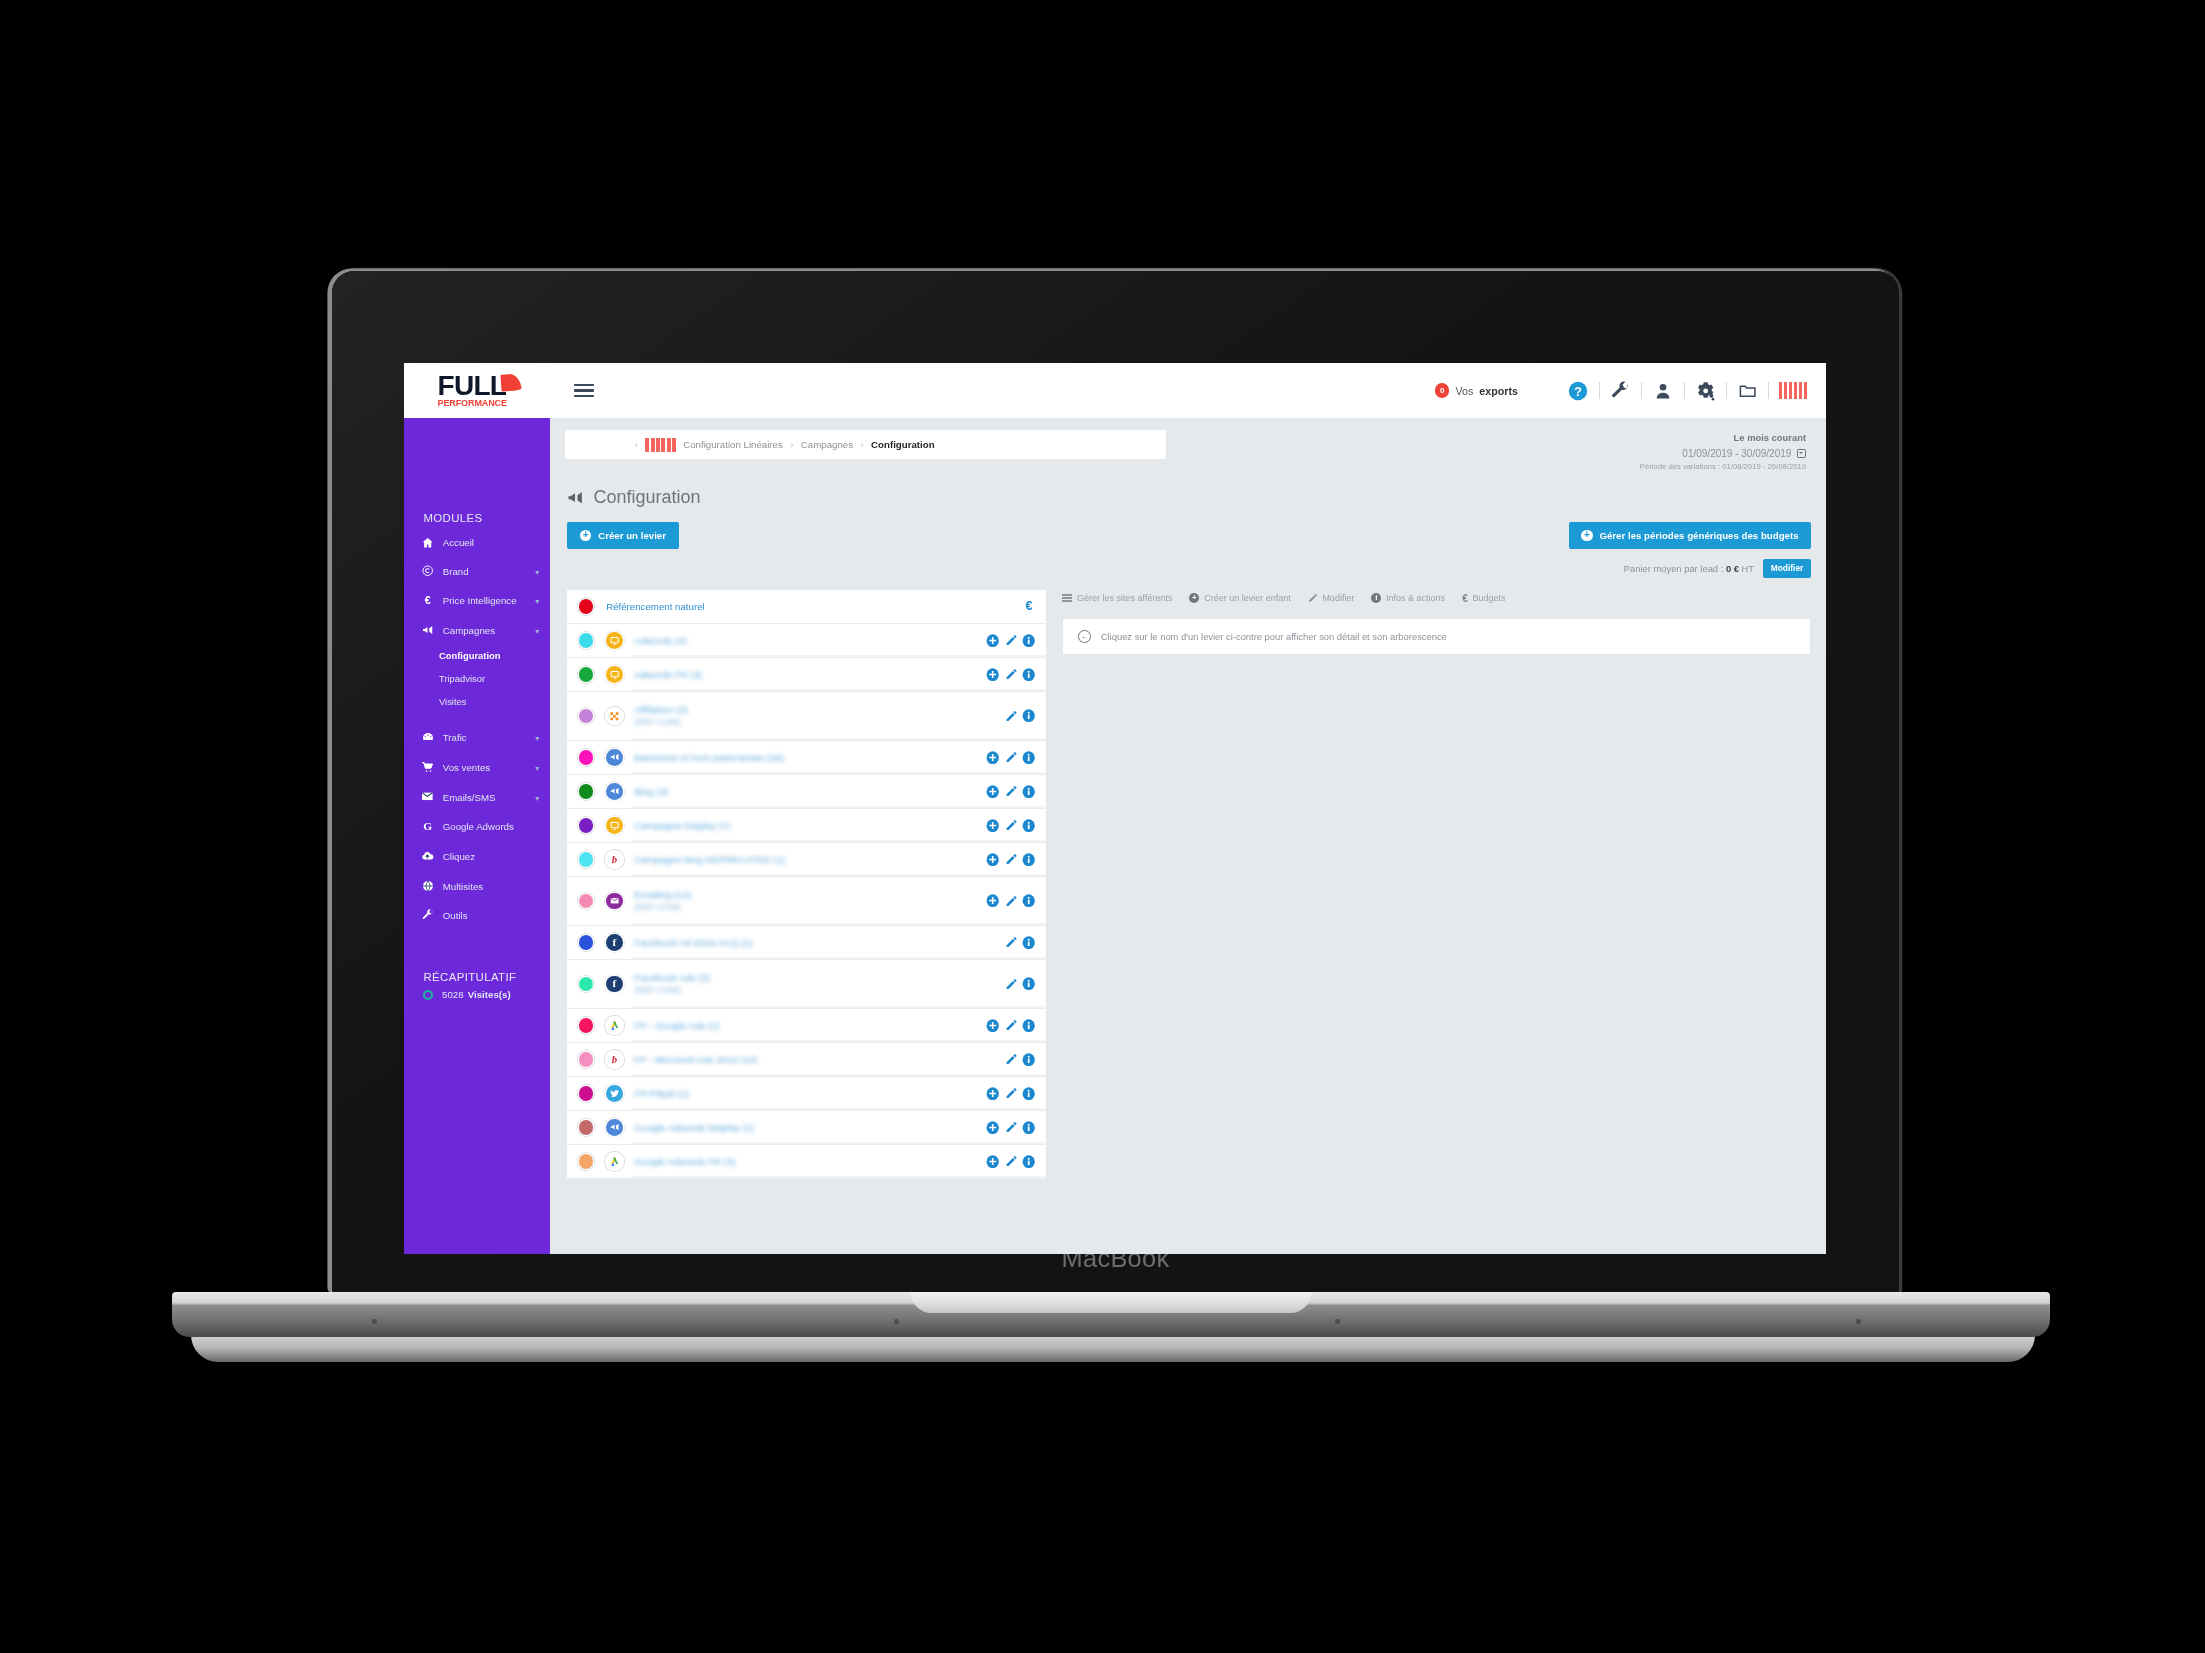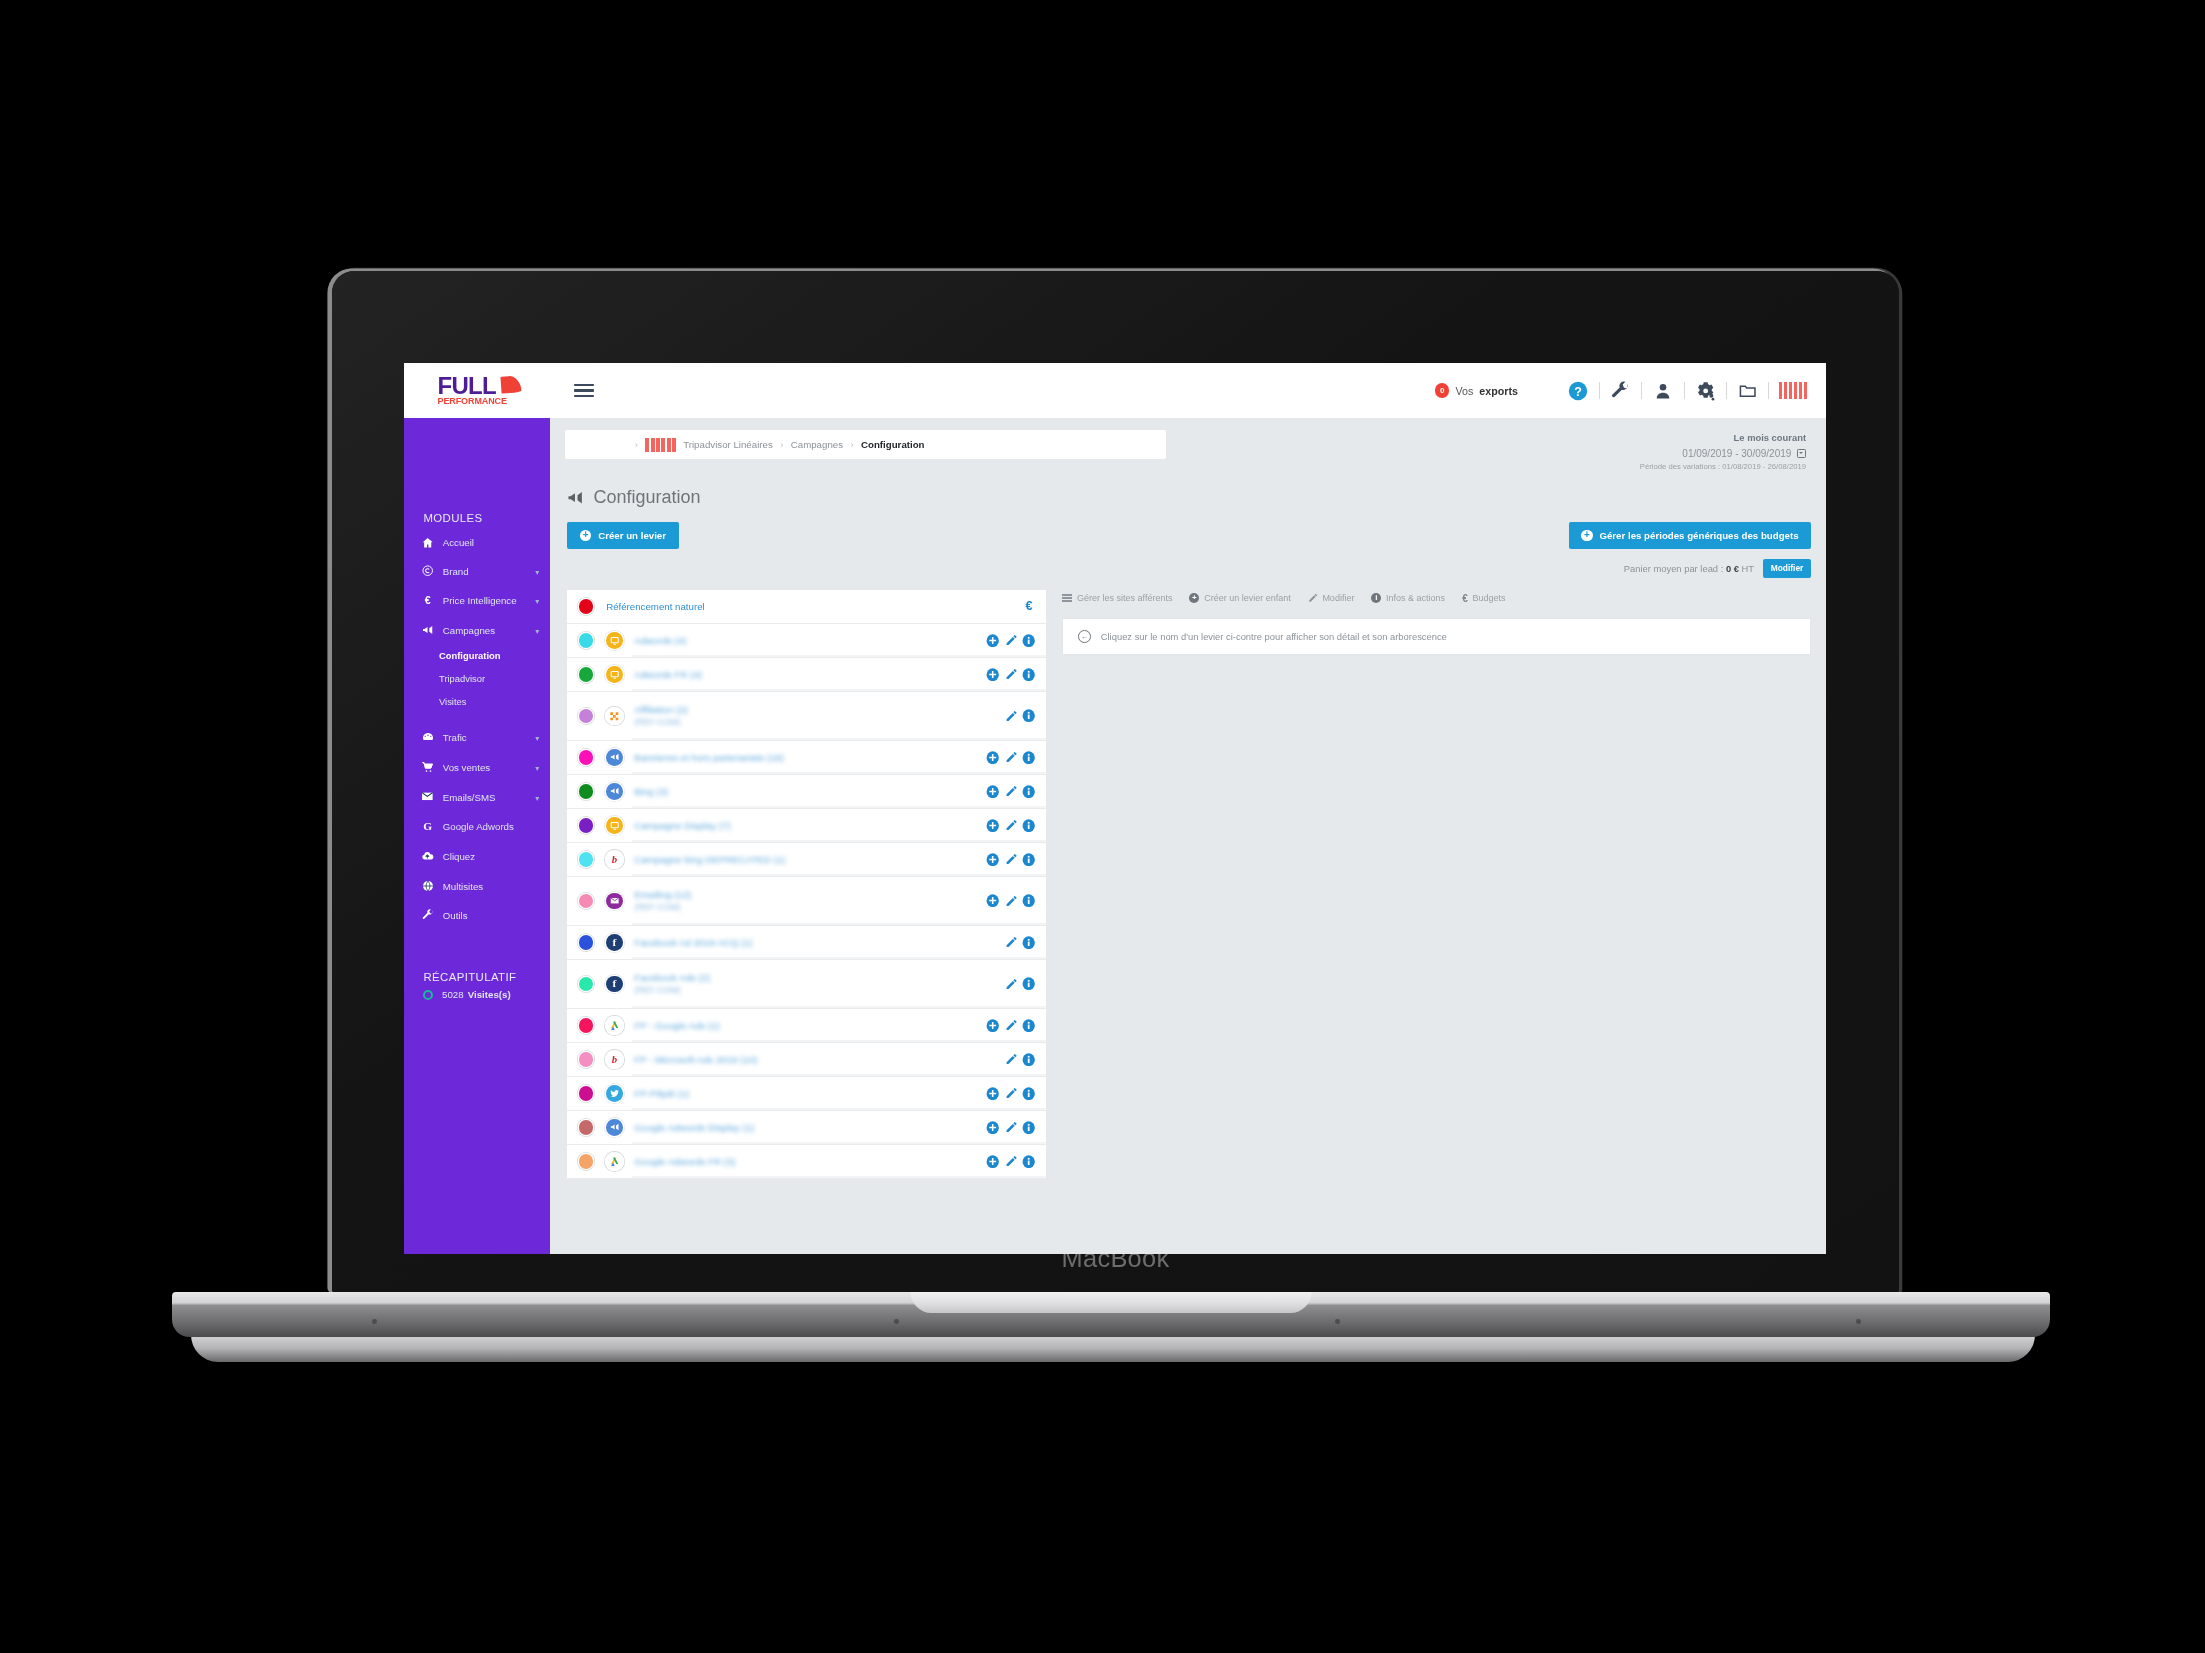--- a/index.html
+++ b/index.html
@@ -86,21 +86,21 @@
   #topbar {
     position: relative;
     height: 55px;
     background: #fff;
     display: flex;
     align-items: center;
   }
   #logo-wrap { width: 146px; display:flex; justify-content:center; align-items:center; }
   .logo-block { position: relative; width: 79px; }
   .logo-full {
-    font-size: 24px; font-weight: bold; color: #4c1d95;
+    font-size: 28px; font-weight: bold; color: #0f172a;
     letter-spacing: -0.7px; line-height: 0.92;
     font-family: "Liberation Sans", sans-serif;
   }
   .logo-perf {
     font-size: 9px; font-weight: bold; color: #ef4136;
     letter-spacing: -0.1px; line-height: 1;
   }
   .logo-swoosh {
     position: absolute; right: -4px; top: 0.7px;
     width: 20px; height: 17.4px;
@@ -503,21 +503,21 @@
           <div id="breadcrumb">
             <span class="sep">›</span>
             <span class="bc-bars">
                 <i></i>
                 <i></i>
                 <i></i>
                 <i></i>
                 <i></i>
                 <i></i>
               </span>
-            <span>Tripadvisor Linéaires</span>
+            <span>Configuration Linéaires</span>
             <span class="sep">›</span>
             <span>Campagnes</span>
             <span class="sep">›</span>
             <span class="bc-last">Configuration</span>
           </div>
 
           <div id="daterange">
             <div class="dr-title">Le mois courant</div>
             <div class="dr-range">
               <span>01/09/2019 - 30/09/2019</span><span class="cal-ico"></span>

